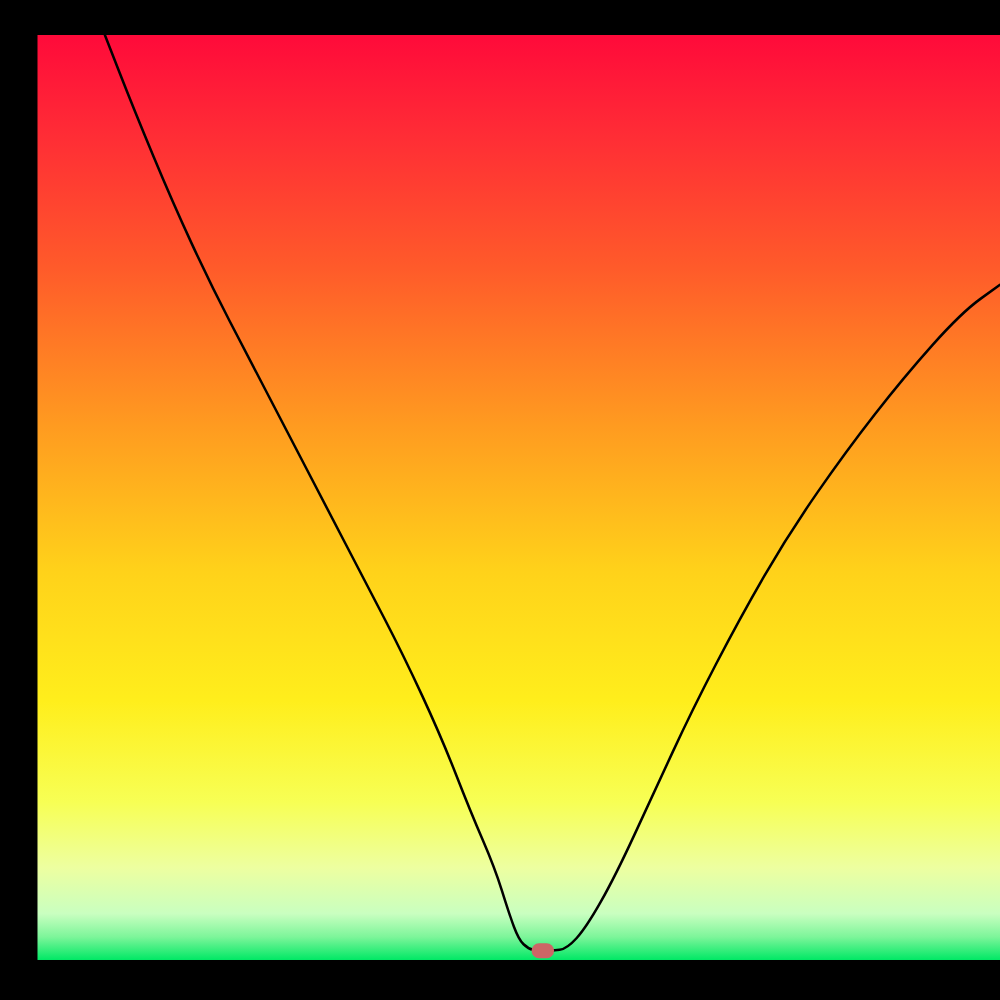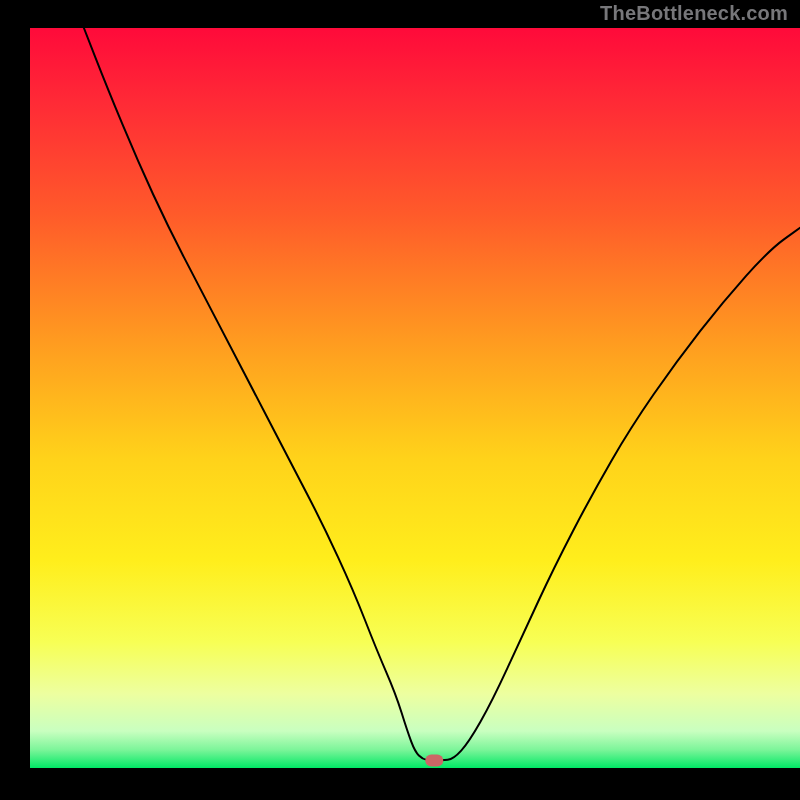--- a/index.html
+++ b/index.html
@@ -27,21 +27,20 @@
     z-index: 3;
   }
   svg {
     display: block;
   }
 </style>
 </head>
 <body>
 
 <div class="chart-wrap">
-  <div class="watermark">TheBottleneck.com</div>
   <svg id="chart-svg" width="800" height="800" viewBox="0 0 800 800">
       <defs>
         <linearGradient id="bg-grad" x1="0" y1="0" x2="0" y2="1">
           <stop offset="0%" stop-color="#ff0a3a"></stop>
           <stop offset="10%" stop-color="#ff2a36"></stop>
           <stop offset="25%" stop-color="#ff5a2a"></stop>
           <stop offset="42%" stop-color="#ff9a20"></stop>
           <stop offset="57.99999999999999%" stop-color="#ffd21a"></stop>
           <stop offset="72%" stop-color="#ffee1c"></stop>
           <stop offset="83%" stop-color="#f7ff55"></stop>

